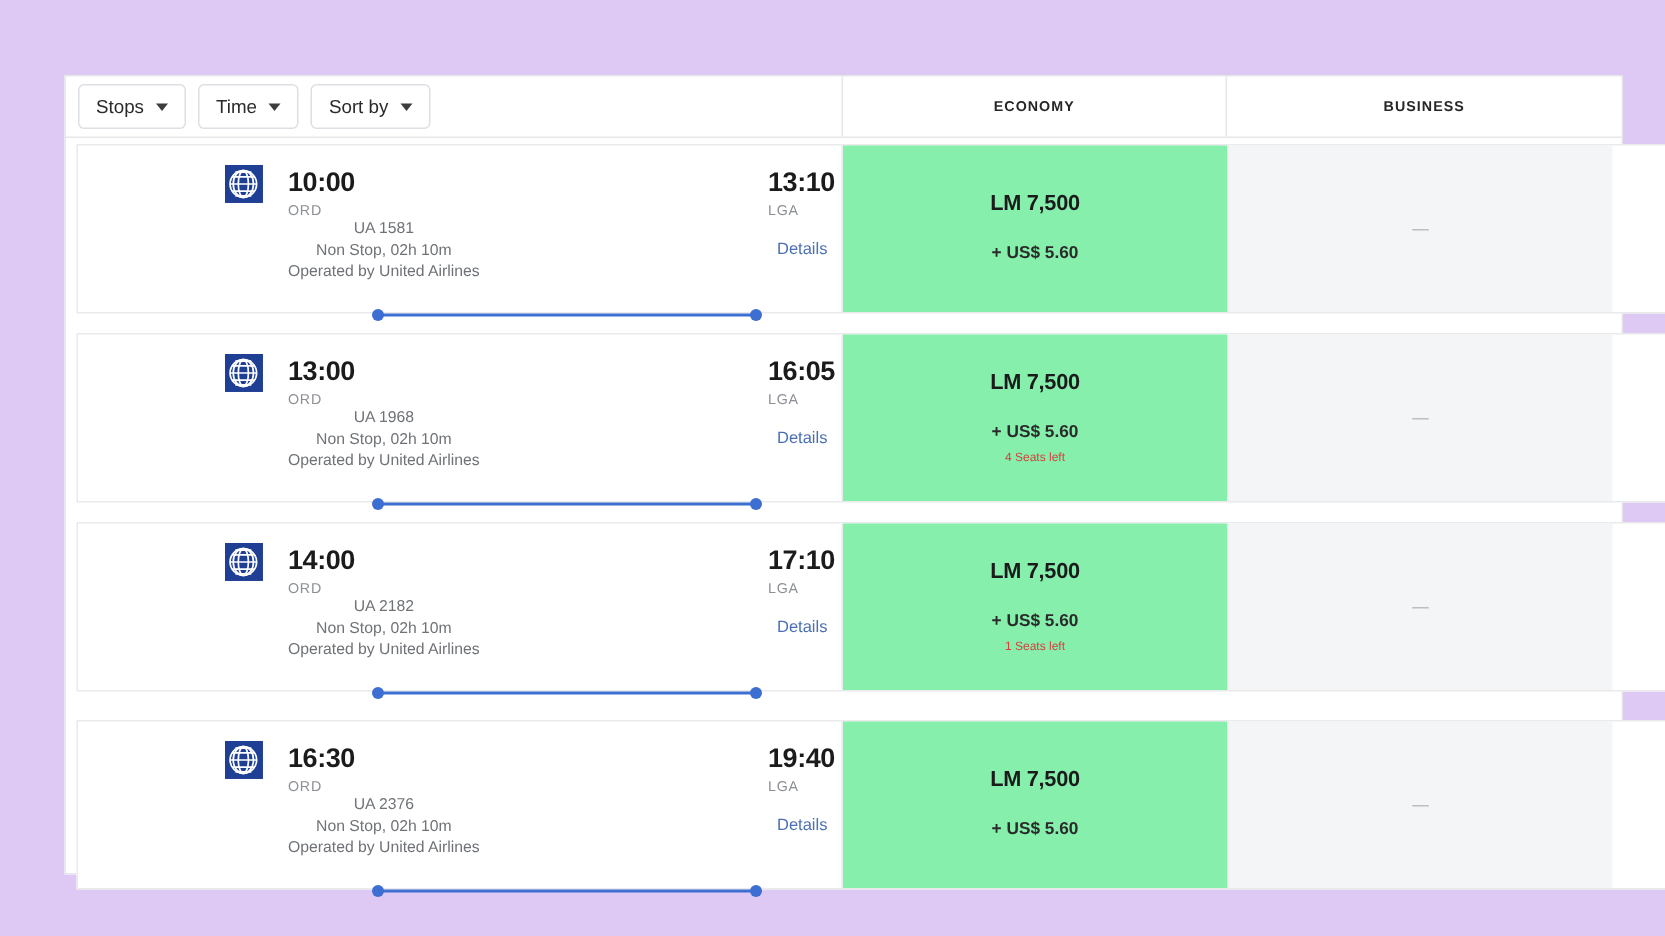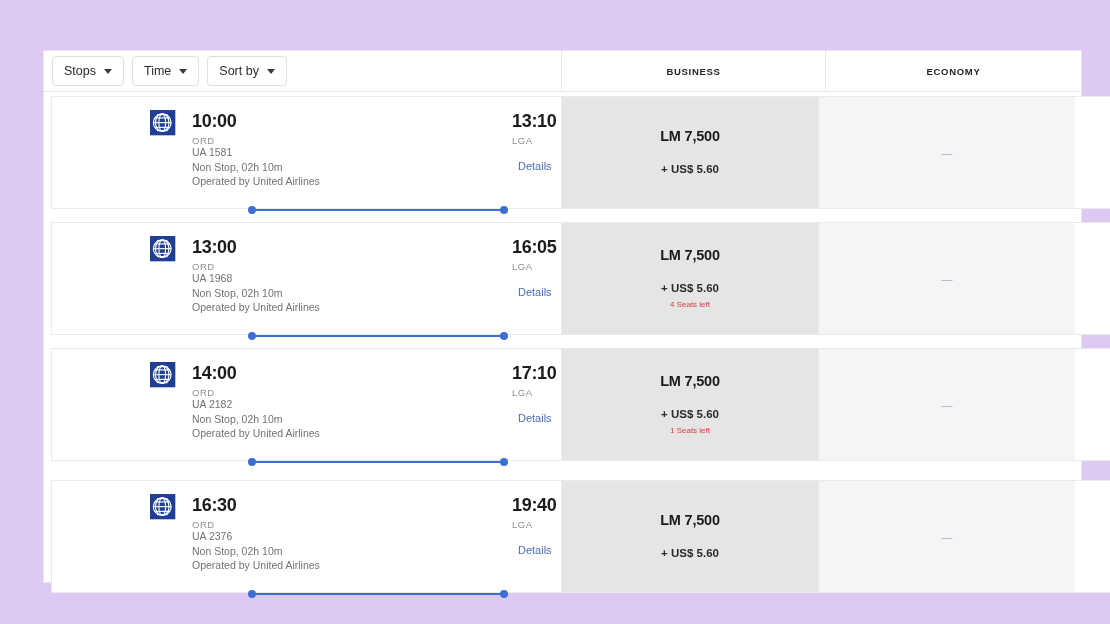--- a/index.html
+++ b/index.html
@@ -168,20 +168,21 @@
   .route-dot.start { left: 0; }
   .route-dot.end { right: 0; }
 
   .meta {
     position: absolute;
     left: 140px;
     top: 48px;
     font-size: 10.5px;
     color: #6f7277;
     line-height: 14.5px;
+    text-align: center;
   }
 
   .details-link {
     position: absolute;
     left: 466px;
     top: 63px;
     font-size: 11px;
     color: #4a6fb5;
     cursor: pointer;
   }
@@ -190,21 +191,21 @@
   .fare-cell {
     position: relative;
     display: flex;
     flex-direction: column;
     align-items: center;
     justify-content: center;
   }
 
   .fare-economy {
     width: 256px;
-    background: #e5e5e5;
+    background: #86efac;
     cursor: pointer;
   }
 
   .fare-business {
     width: 257px;
     background: #f4f5f7;
     border-left: 1px solid #e9eaec;
   }
 
   .price-main {
@@ -255,22 +256,22 @@
         <span class="caret"></span>
       </div>
 
       <div class="filter-btn">
         <span>Sort by</span>
         <span class="caret"></span>
       </div>
 
     </div>
 
+    <div class="cabin-head economy">ECONOMY</div>
     <div class="cabin-head business">BUSINESS</div>
-    <div class="cabin-head economy">ECONOMY</div>
 
   </div>
 
   <div class="rows">
 
     <div class="flight-row r0">
       <div class="itinerary">
         <svg class="logo" viewBox="0 0 32 32">
           <rect x="0" y="0" width="30" height="30" fill="#1f3f94"></rect>
           <g fill="none" stroke="#ffffff" stroke-width="1.35">

